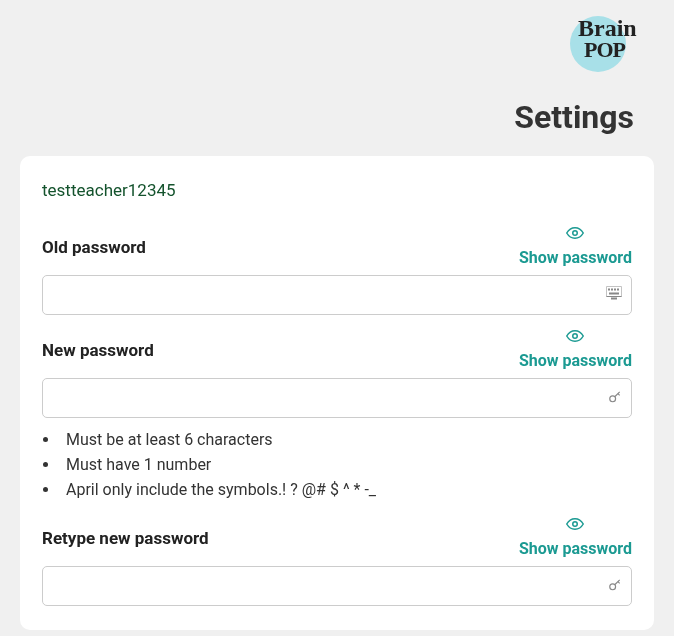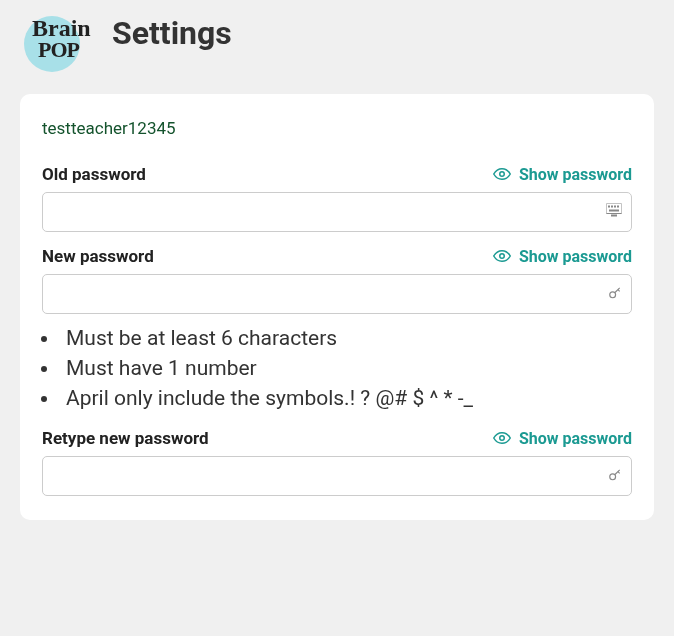--- a/index.html
+++ b/index.html
@@ -4,23 +4,24 @@
 <style>
 * { box-sizing: border-box; margin: 0; padding: 0; }
 body {
   background: #f0f0f0;
   font-family: -apple-system, BlinkMacSystemFont, "Segoe UI", Roboto, Helvetica, Arial, sans-serif;
   color: #333;
   width: 674px;
 }
 .header {
   display: flex;
-  align-items: flex-start;
-  padding: 14px 24px 20px 24px;
+  align-items: flex-end;
+  padding: 14px 40px 20px 24px;
   gap: 24px;
+  flex-direction: column;
 }
 .logo {
   width: 64px;
   height: 60px;
   position: relative;
 }
 .logo-bg {
   position: absolute;
   left: 0px;
   top: 2px;
@@ -113,20 +114,21 @@
 }
 .pwd-row .field-label { margin-bottom: 0; }
 .show-pwd {
   display: flex;
   align-items: center;
   gap: 8px;
   color: #1b9a92;
   font-weight: 700;
   font-size: 16px;
   cursor: pointer;
+  flex-direction: column;
 }
 .input {
   width: 100%;
   height: 40px;
   border: 1px solid #ccc;
   border-radius: 5px;
   padding: 0 40px 0 10px;
   font-size: 15px;
   margin-bottom: 14px;
   position: relative;
@@ -141,21 +143,21 @@
   right: 10px;
   top: 50%;
   transform: translateY(-50%);
   color: #888;
 }
 .rules {
   list-style: disc;
   padding-left: 18px;
   margin: -4px 0 14px 0px;
   color: #333;
-  font-size: 21px;
+  font-size: 16px;
 }
 .rules li { padding: 2px 0 4px 6px; }
 </style>
 </head>
 <body>
 
 <div class="header">
   <div class="logo">
     <div class="logo-bg"></div>
     <div class="logo-text">

